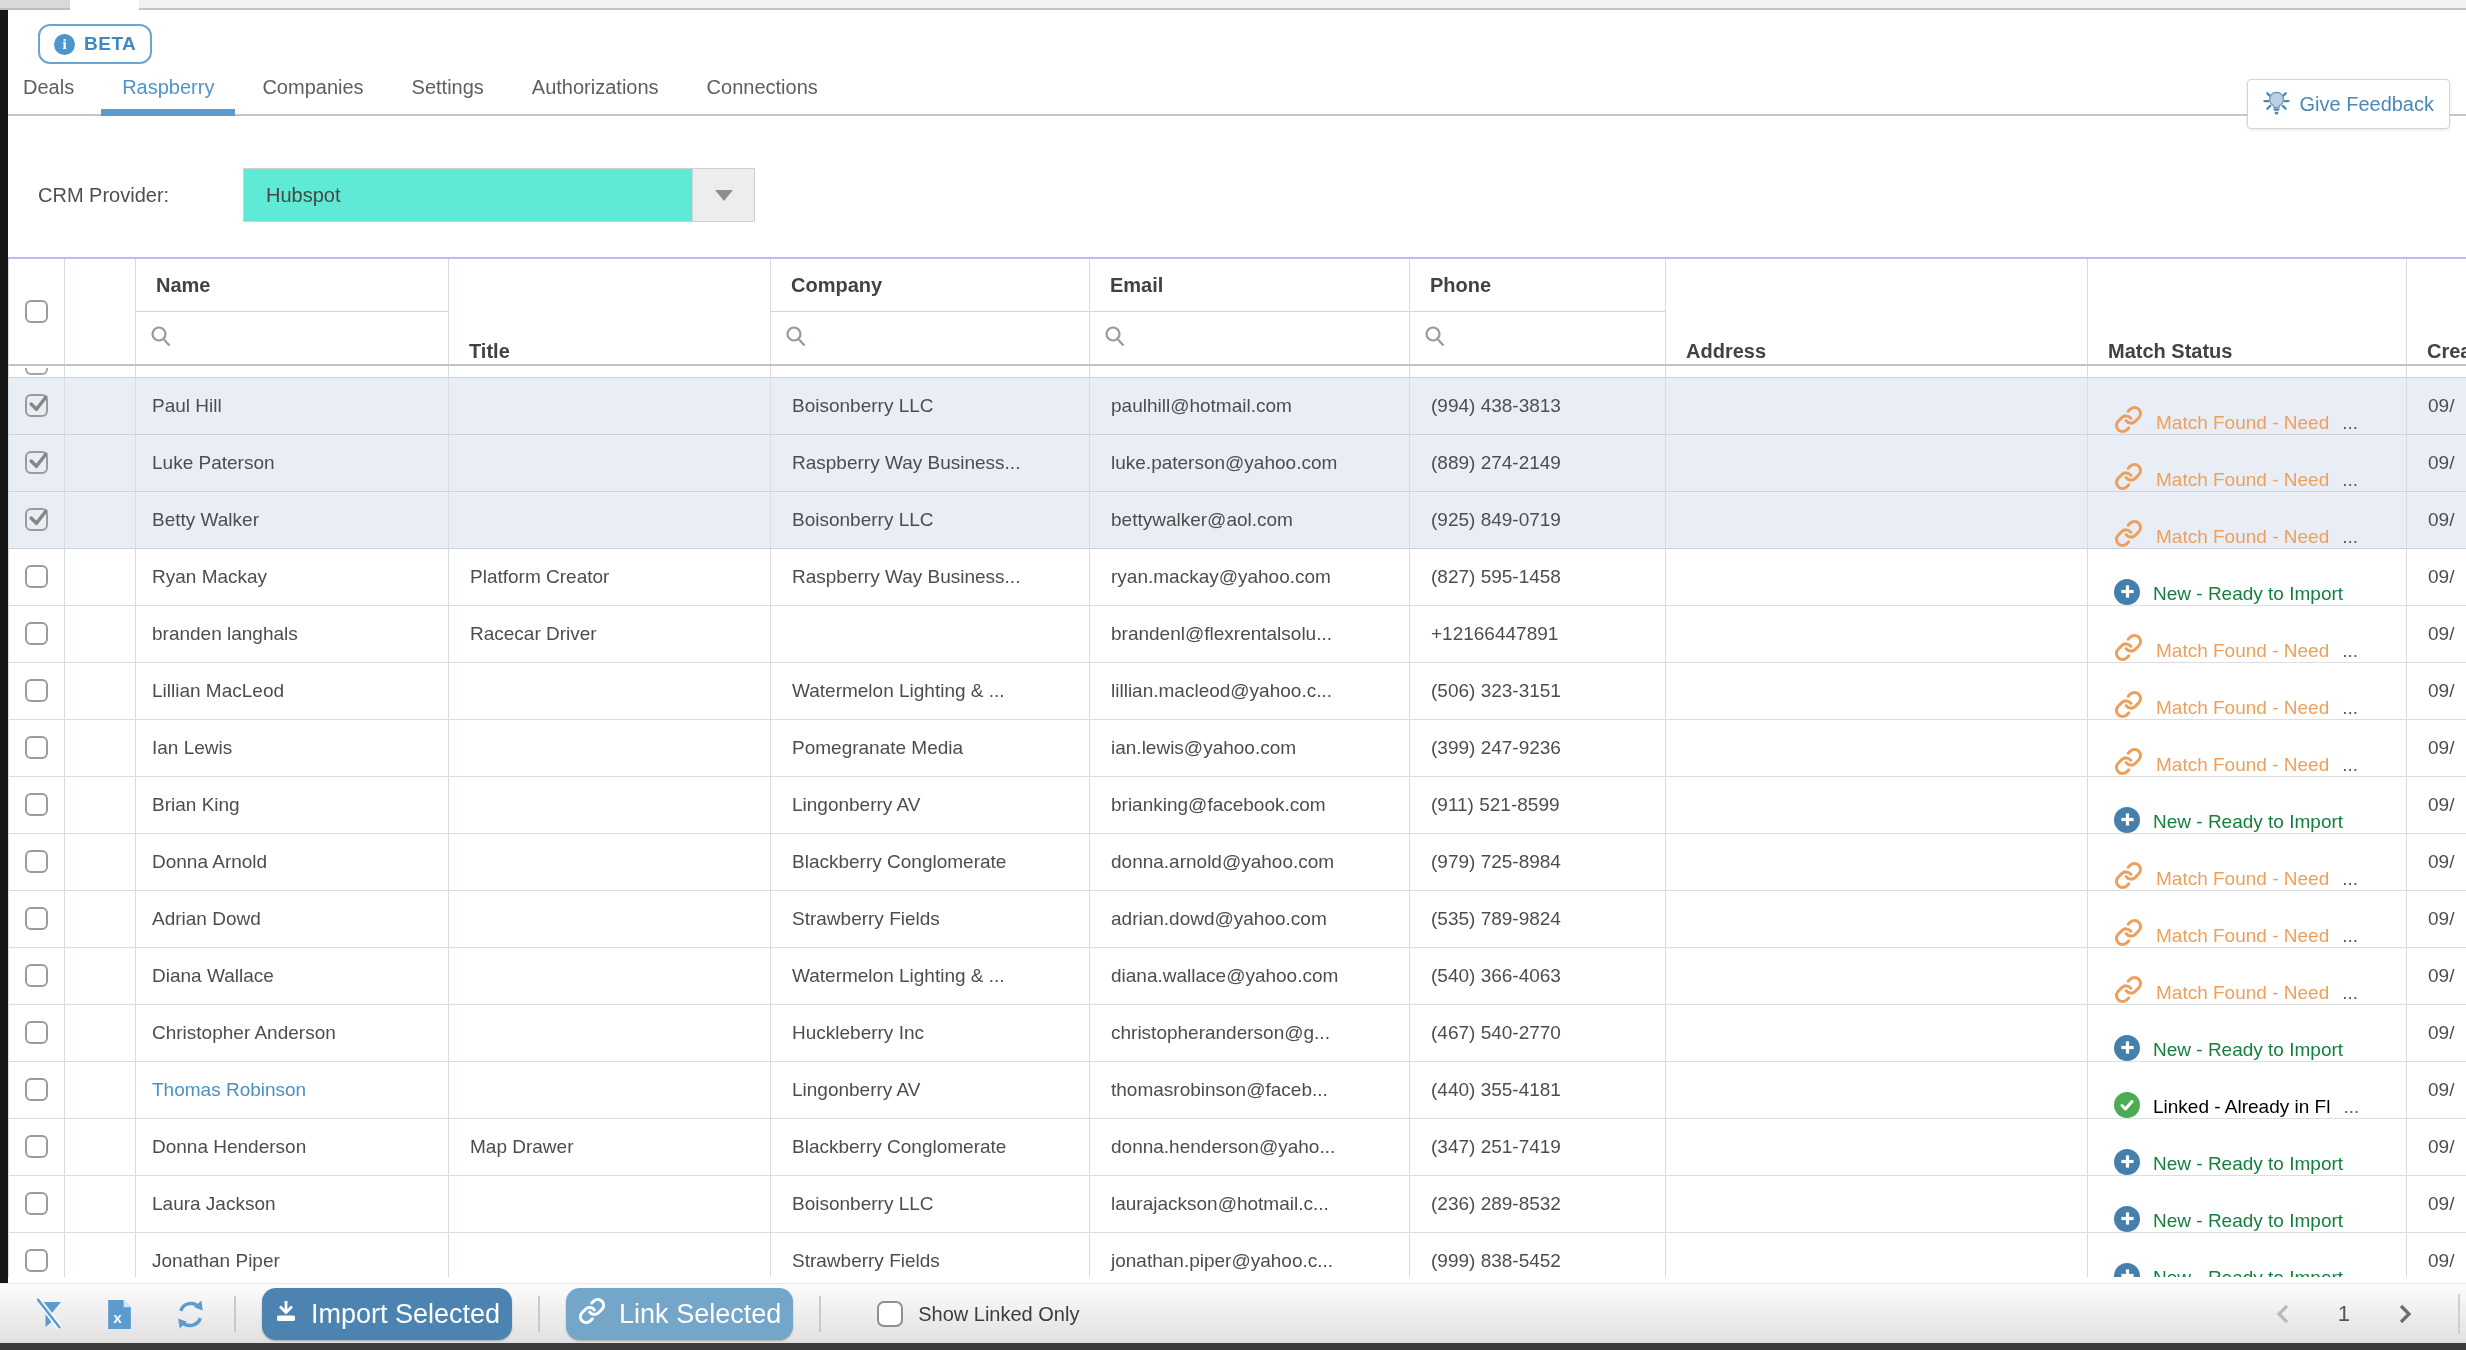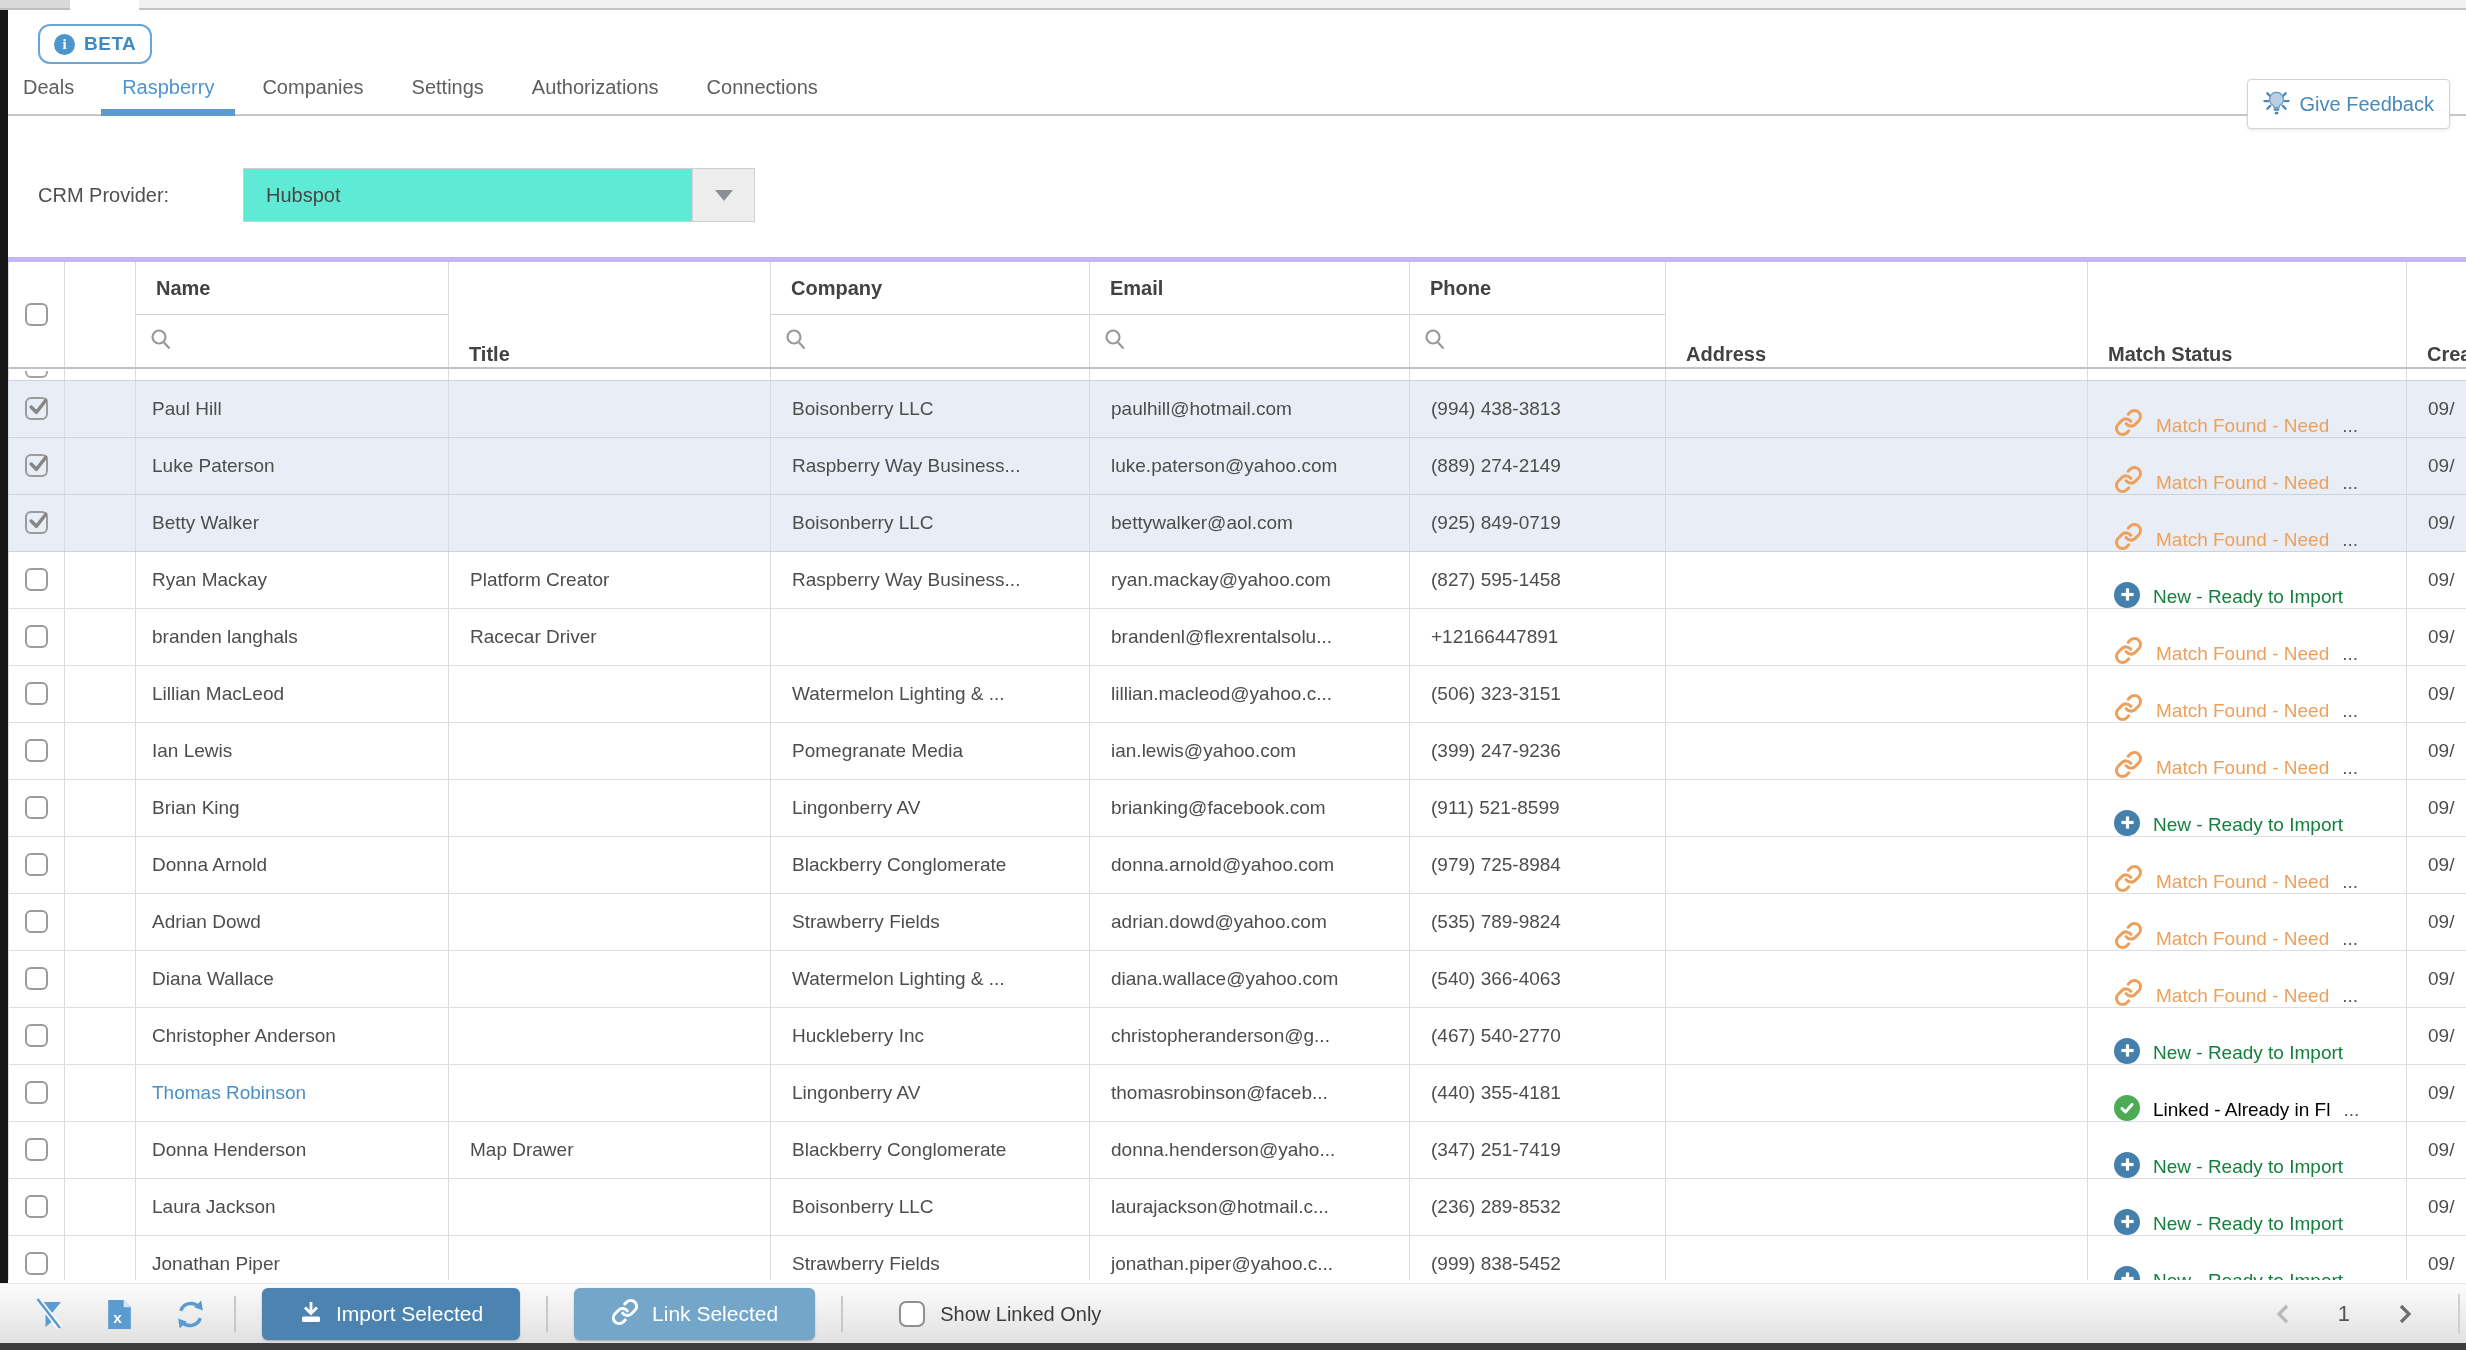--- a/index.html
+++ b/index.html
@@ -30,21 +30,21 @@
     box-shadow:0 1px 3px rgba(0,0,0,.10);display:flex;align-items:center;gap:9px;padding:0 15px;cursor:pointer}
   .feedback-label{color:#4a88b8;font-size:20px}
   
   .crm-label{position:absolute;left:38px;top:184px;font-size:20px;color:#4f4f4f}
   .dropdown{position:absolute;left:243px;top:168px;width:512px;height:54px;border:1px solid #cfcfcf;background:#5eead4;
     box-sizing:border-box;display:flex;align-items:center;cursor:pointer}
   .dd-value{flex:1;padding-left:22px;font-size:20px;color:#474747}
   .dd-btn{width:62px;height:100%;background:#ededed;border-left:1px solid #d6d6d6;display:flex;align-items:center;justify-content:center;box-sizing:border-box}
   .dd-caret{width:0;height:0;border-left:9px solid transparent;border-right:9px solid transparent;border-top:11px solid #8b8f94}
   
-  .table-wrap{position:absolute;left:8px;top:257px;width:2458px;height:1018px;overflow:hidden;border-top:5px solid #c4b5fd}
+  .table-wrap{position:absolute;left:8px;top:257px;width:2458px;height:1018px;overflow:hidden;border-top:2px solid #c4b5fd}
   table{border-collapse:collapse;table-layout:fixed;width:2598px;border-left:1px solid #d9dbde}
   th,td{border-right:1px solid #d9dbde;padding:0;box-sizing:border-box;overflow:hidden;white-space:nowrap}
   thead th{height:106px;border-bottom:2px solid #c2c2c2;vertical-align:top;background:#fff}
   .hlabel{font-size:20px;font-weight:bold;color:#424242;text-align:left;padding-left:20px}
   .h-top{height:52px;display:flex;align-items:center;border-bottom:1px solid #d2d5d8}
   .h-search{height:52px;display:flex;align-items:center;padding-left:13px}
   .h-full{height:104px;display:flex;align-items:flex-end}
   .th-check{vertical-align:middle}
   tbody td{height:56px;border-bottom:1px solid #dcdee1;font-size:19px;color:#4d4d4d;vertical-align:middle}
   tr.selected td{background:#e9eef6;border-bottom:1px solid #ccd3dd}
@@ -68,22 +68,22 @@
   .st-ellipsis{color:#5a5a5a}
   
   .toolbar{position:absolute;left:0;right:0;top:1283px;height:60px;background:linear-gradient(#fcfcfc,#e0e0e0);
     border-top:1px solid #e8e8e8;display:flex;align-items:center}
   .bottom-band{position:absolute;left:0;right:0;top:1343px;height:7px;background:#3d3d3d}
   .tb-icon{display:flex;align-items:center;cursor:pointer}
   .tb-icon.funnel{margin-left:32px}
   .tb-icon.excel{margin-left:40px}
   .tb-icon.refresh{margin-left:40px}
   .tb-divider{width:2px;height:36px;background:#c9c9c9;margin:0 26px;flex:none}
-  .tb-btn{height:52px;border-radius:6px;color:#fff;font-size:21px;display:flex;align-items:center;gap:13px;
-    padding:0 37px;box-shadow:0 1px 2px rgba(0,0,0,.25);cursor:pointer;white-space:nowrap}
+  .tb-btn{height:52px;border-radius:14px;color:#fff;font-size:27px;display:flex;align-items:center;gap:13px;
+    padding:0 12px;box-shadow:0 1px 2px rgba(0,0,0,.25);cursor:pointer;white-space:nowrap}
   .btn-import{background:#4d83b0}
   .btn-link{background:#74a6ca}
   .cb2{width:26px;height:26px;border:2px solid #8f8f8f;border-radius:7px;background:#fff;box-sizing:border-box;cursor:pointer;flex:none}
   .show-linked-label{font-size:20px;color:#3c3c3c;margin-left:15px}
   .pagination{margin-left:auto;display:flex;align-items:center;gap:42px;margin-right:6px}
   .page-num{font-size:22px;color:#555}
   .pg-divider{width:2px;height:40px;background:#d0d0d0}
   .pg-btn{display:flex;align-items:center;cursor:pointer}
 </style>
 </head>

